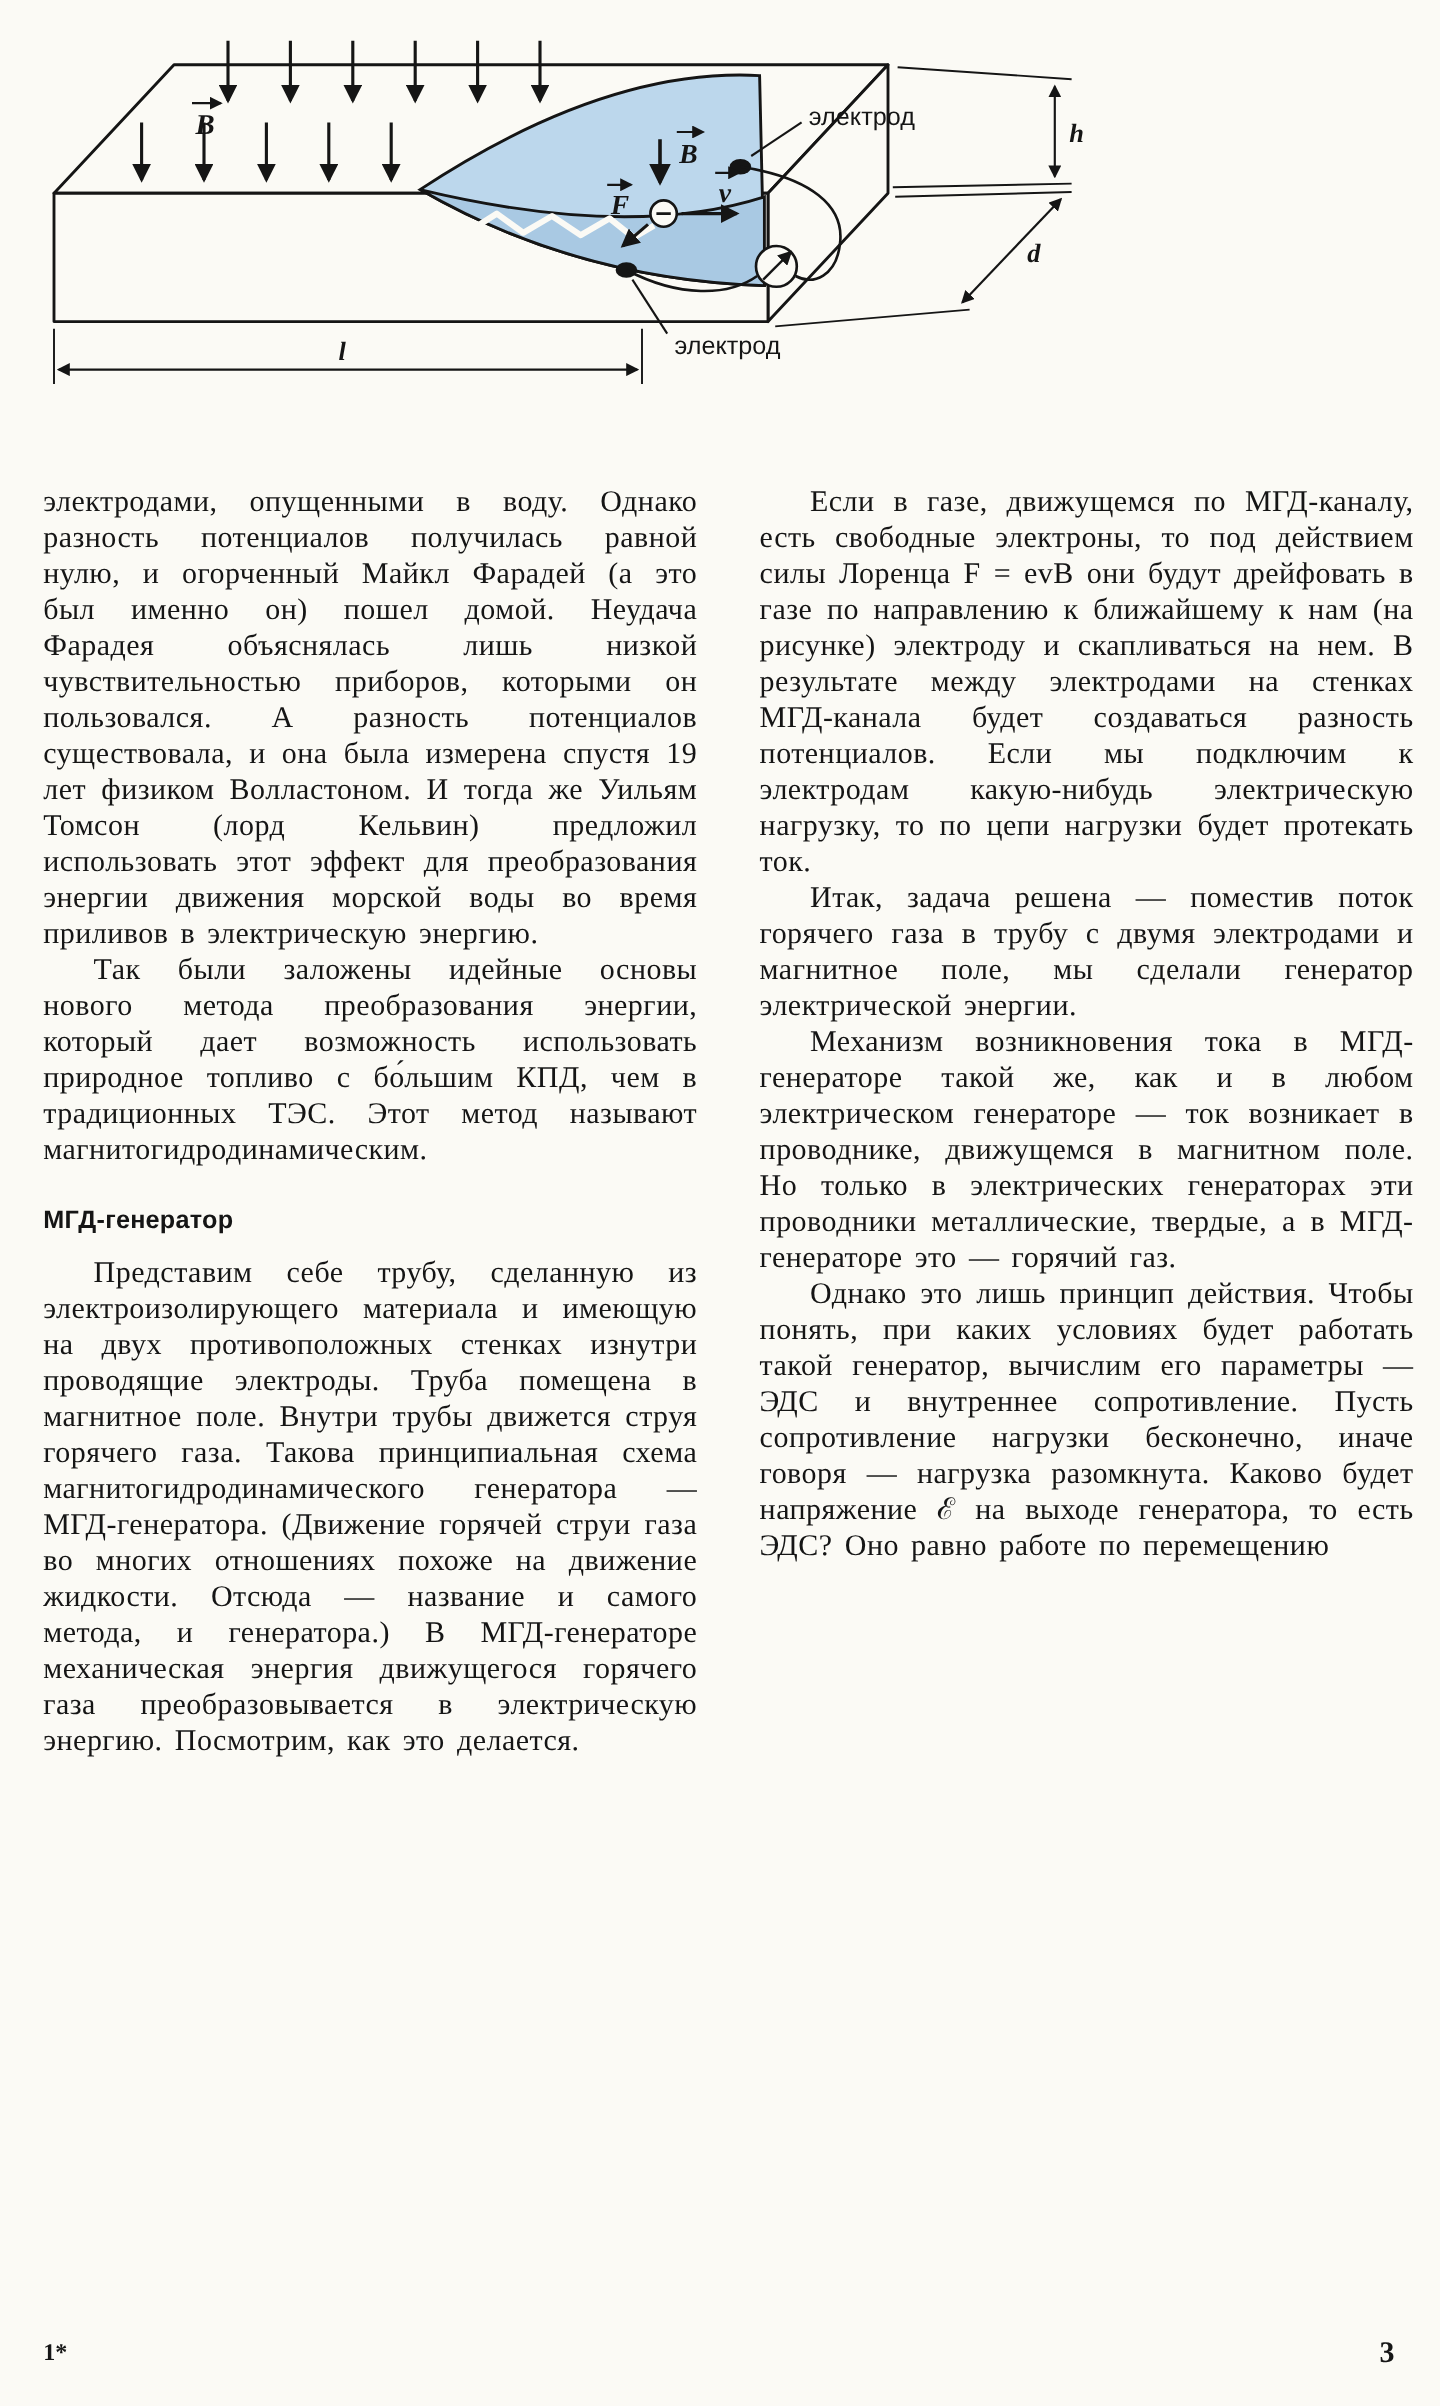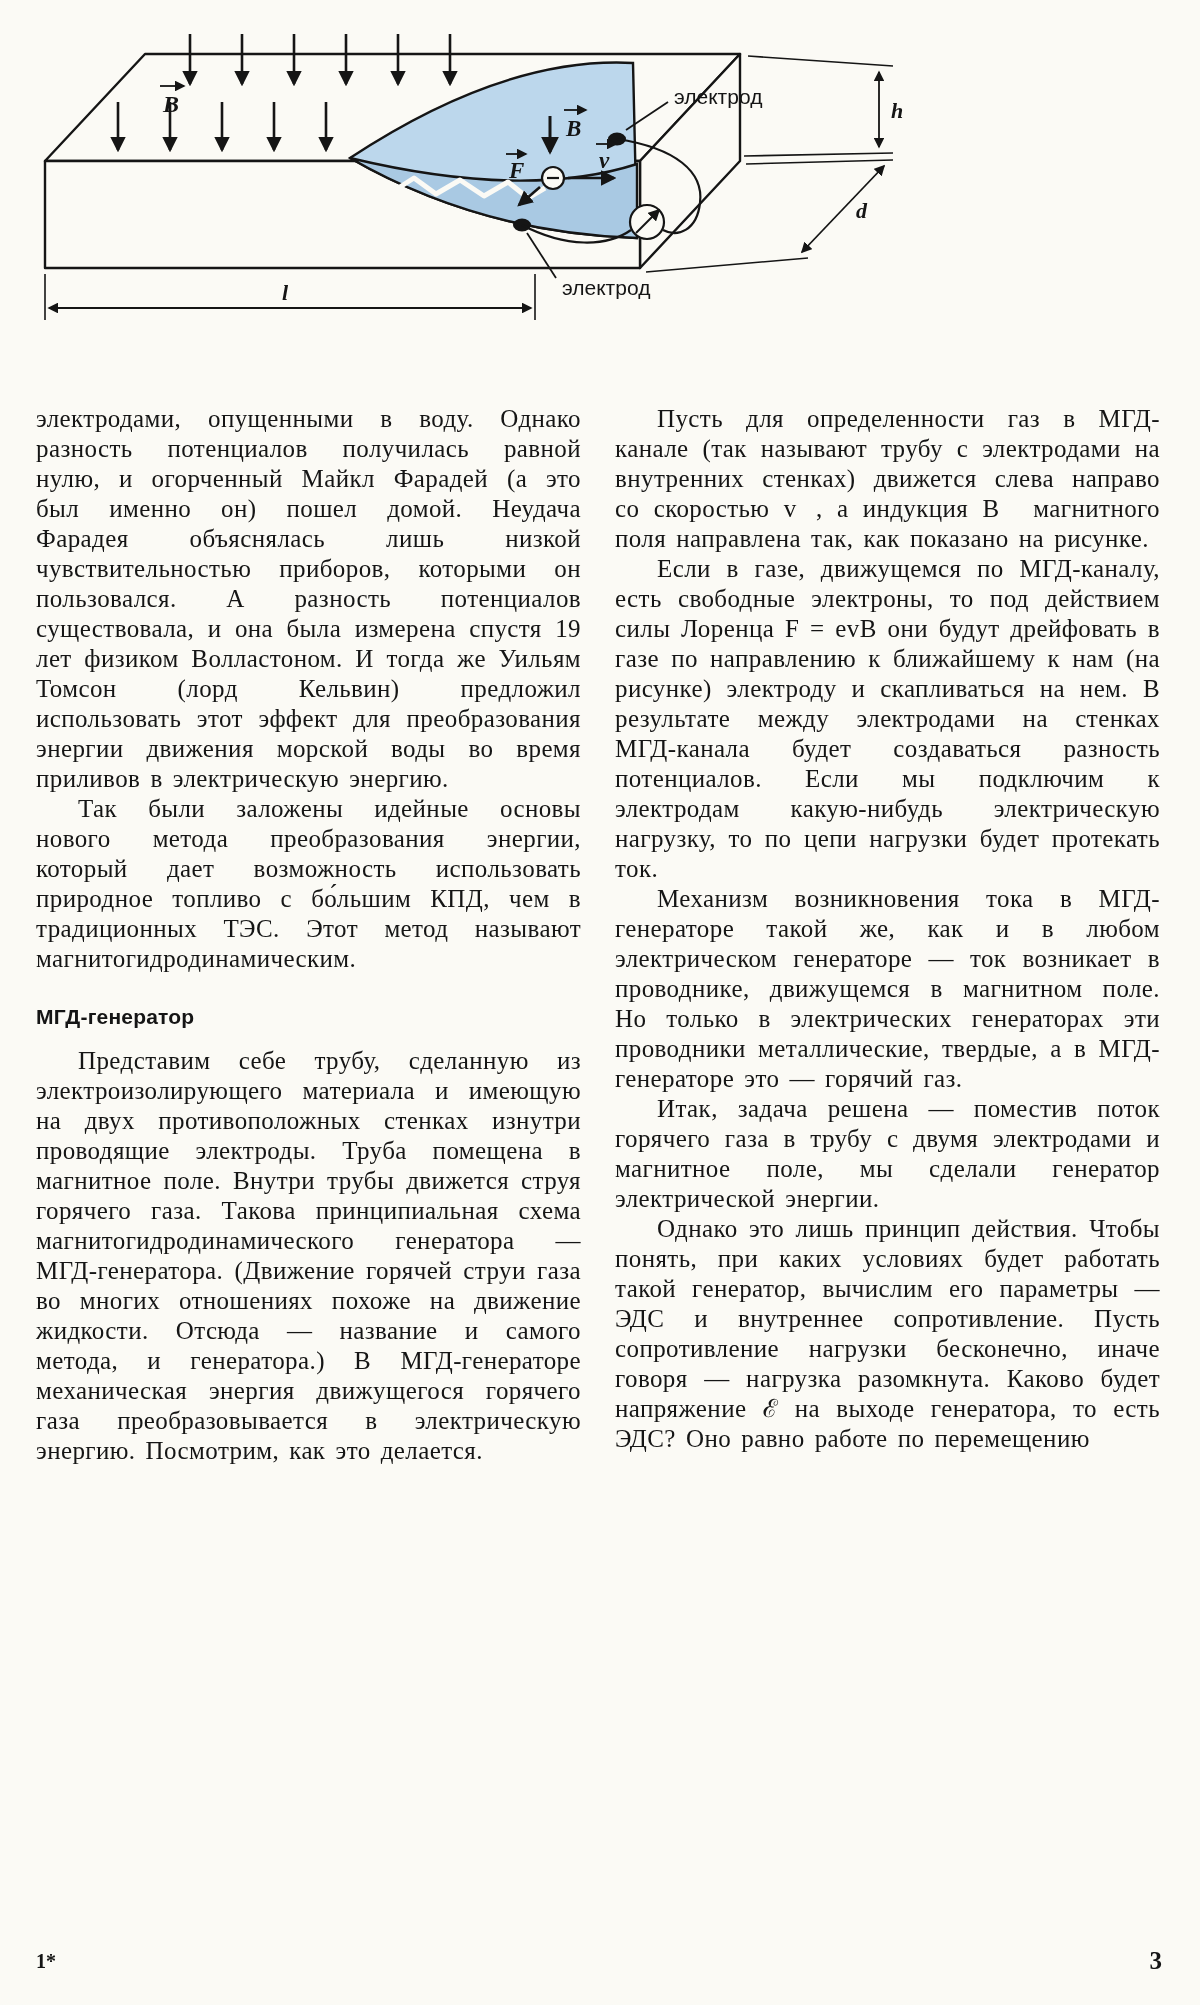--- a/index.html
+++ b/index.html
@@ -28,21 +28,21 @@
     .fig-svg text.vec {
       font-family: "Liberation Serif", "DejaVu Serif", serif;
       font-style: italic; font-weight: bold;
     }
 
     .columns {
       position: absolute;
       top: 404px; left: 36px;
       width: 1130px;
       display: flex;
-      gap: 34px;
+      gap: 52px;
     }
     .col {
       flex: 0 0 545px;
       width: 545px;
       font-size: 25px;
       line-height: 30px;
       text-align: justify;
       letter-spacing: 0.4px;
       word-spacing: 3.5px;
     }
@@ -169,24 +169,23 @@
 
   <main class="columns">
     <section class="col">
       <p class="noindent">электродами, опущенными в воду. Однако разность потенциалов получилась равной нулю, и огорченный Майкл Фарадей (а это был именно он) пошел домой. Неудача Фарадея объяснялась лишь низкой чувствительностью приборов, которыми он пользовался. А разность потенциалов существовала, и она была измерена спустя 19 лет физиком Волластоном. И тогда же Уильям Томсон (лорд Кельвин) предложил использовать этот эффект для преобразования энергии движения морской воды во время приливов в электрическую энергию.</p>
       <p>Так были заложены идейные основы нового метода преобразования энергии, который дает возможность использовать природное топливо с бо́льшим КПД, чем в традиционных ТЭС. Этот метод называют магнитогидродинамическим.</p>
       <h2>МГД-генератор</h2>
       <p>Представим себе трубу, сделанную из электроизолирующего материала и имеющую на двух противоположных стенках изнутри проводящие электроды. Труба помещена в магнитное поле. Внутри трубы движется струя горячего газа. Такова принципиальная схема магнитогидродинамического генератора — МГД-генератора. (Движение горячей струи газа во многих отношениях похоже на движение жидкости. Отсюда — название и самого метода, и генератора.) В МГД-генераторе механическая энергия движущегося горячего газа преобразовывается в электрическую энергию. Посмотрим, как это делается.</p>
     </section>
 
     <section class="col">
-      <p>Пусть для определенности газ в МГД-канале (так называют трубу с электродами на внутренних стенках) движется слева направо со скоростью v⃗, а индукция B⃗ магнитного поля направлена так, как показано на рисунке.</p>
       <p>Если в газе, движущемся по МГД-каналу, есть свободные электроны, то под действием силы Лоренца F = evB они будут дрейфовать в газе по направлению к ближайшему к нам (на рисунке) электроду и скапливаться на нем. В результате между электродами на стенках МГД-канала будет создаваться разность потенциалов. Если мы подключим к электродам какую-нибудь электрическую нагрузку, то по цепи нагрузки будет протекать ток.</p>
+      <p>Итак, задача решена — поместив поток горячего газа в трубу с двумя электродами и магнитное поле, мы сделали генератор электрической энергии.</p>
       <p>Механизм возникновения тока в МГД-генераторе такой же, как и в любом электрическом генераторе — ток возникает в проводнике, движущемся в магнитном поле. Но только в электрических генераторах эти проводники металлические, твердые, а в МГД-генераторе это — горячий газ.</p>
-      <p>Итак, задача решена — поместив поток горячего газа в трубу с двумя электродами и магнитное поле, мы сделали генератор электрической энергии.</p>
       <p>Однако это лишь принцип действия. Чтобы понять, при каких условиях будет работать такой генератор, вычислим его параметры — ЭДС и внутреннее сопротивление. Пусть сопротивление нагрузки бесконечно, иначе говоря — нагрузка разомкнута. Каково будет напряжение ℰ на выходе генератора, то есть ЭДС? Оно равно работе по перемещению</p>
     </section>
   </main>
 
   <span class="footer-left">1*</span>
   <span class="footer-right">3</span>
 
 </div>
 
 </body></html>

